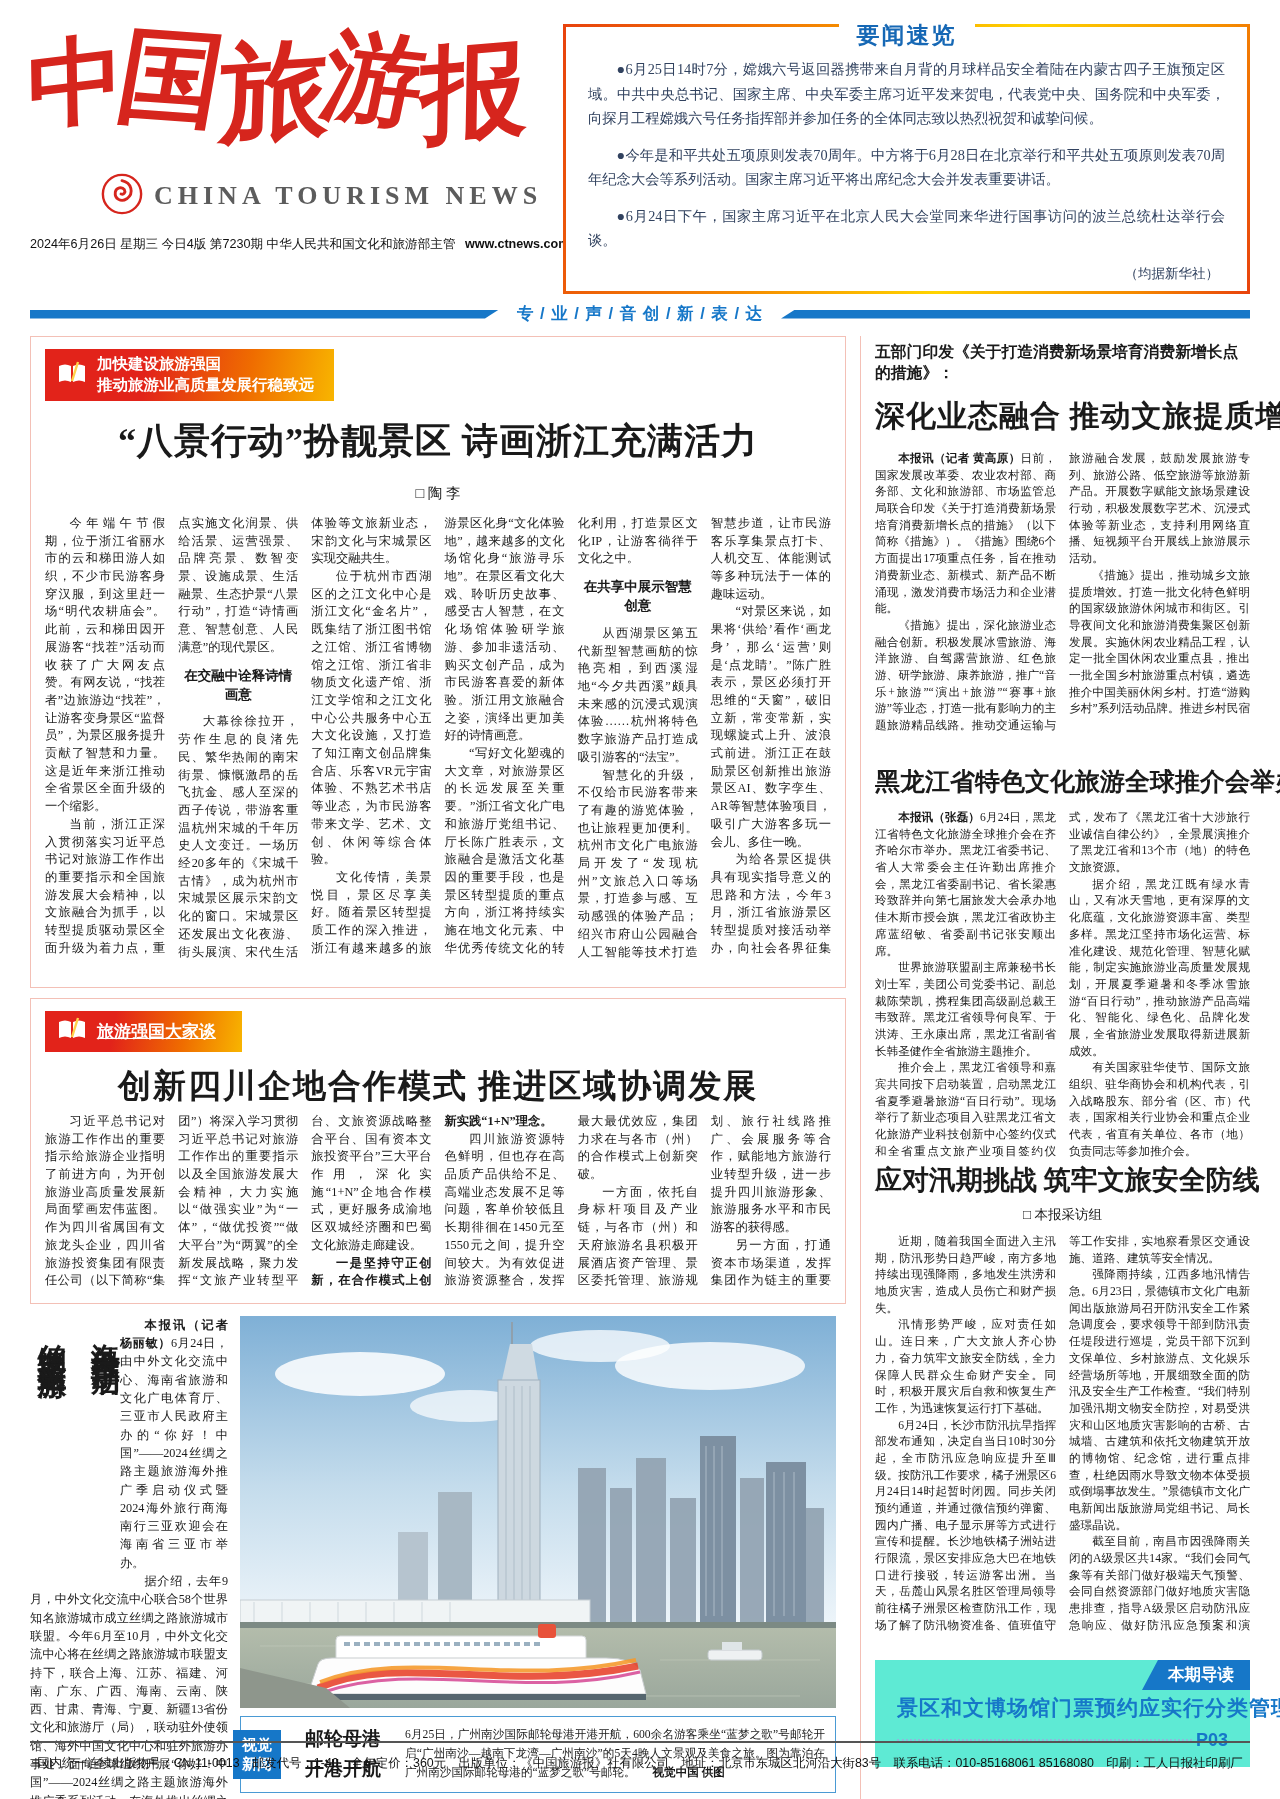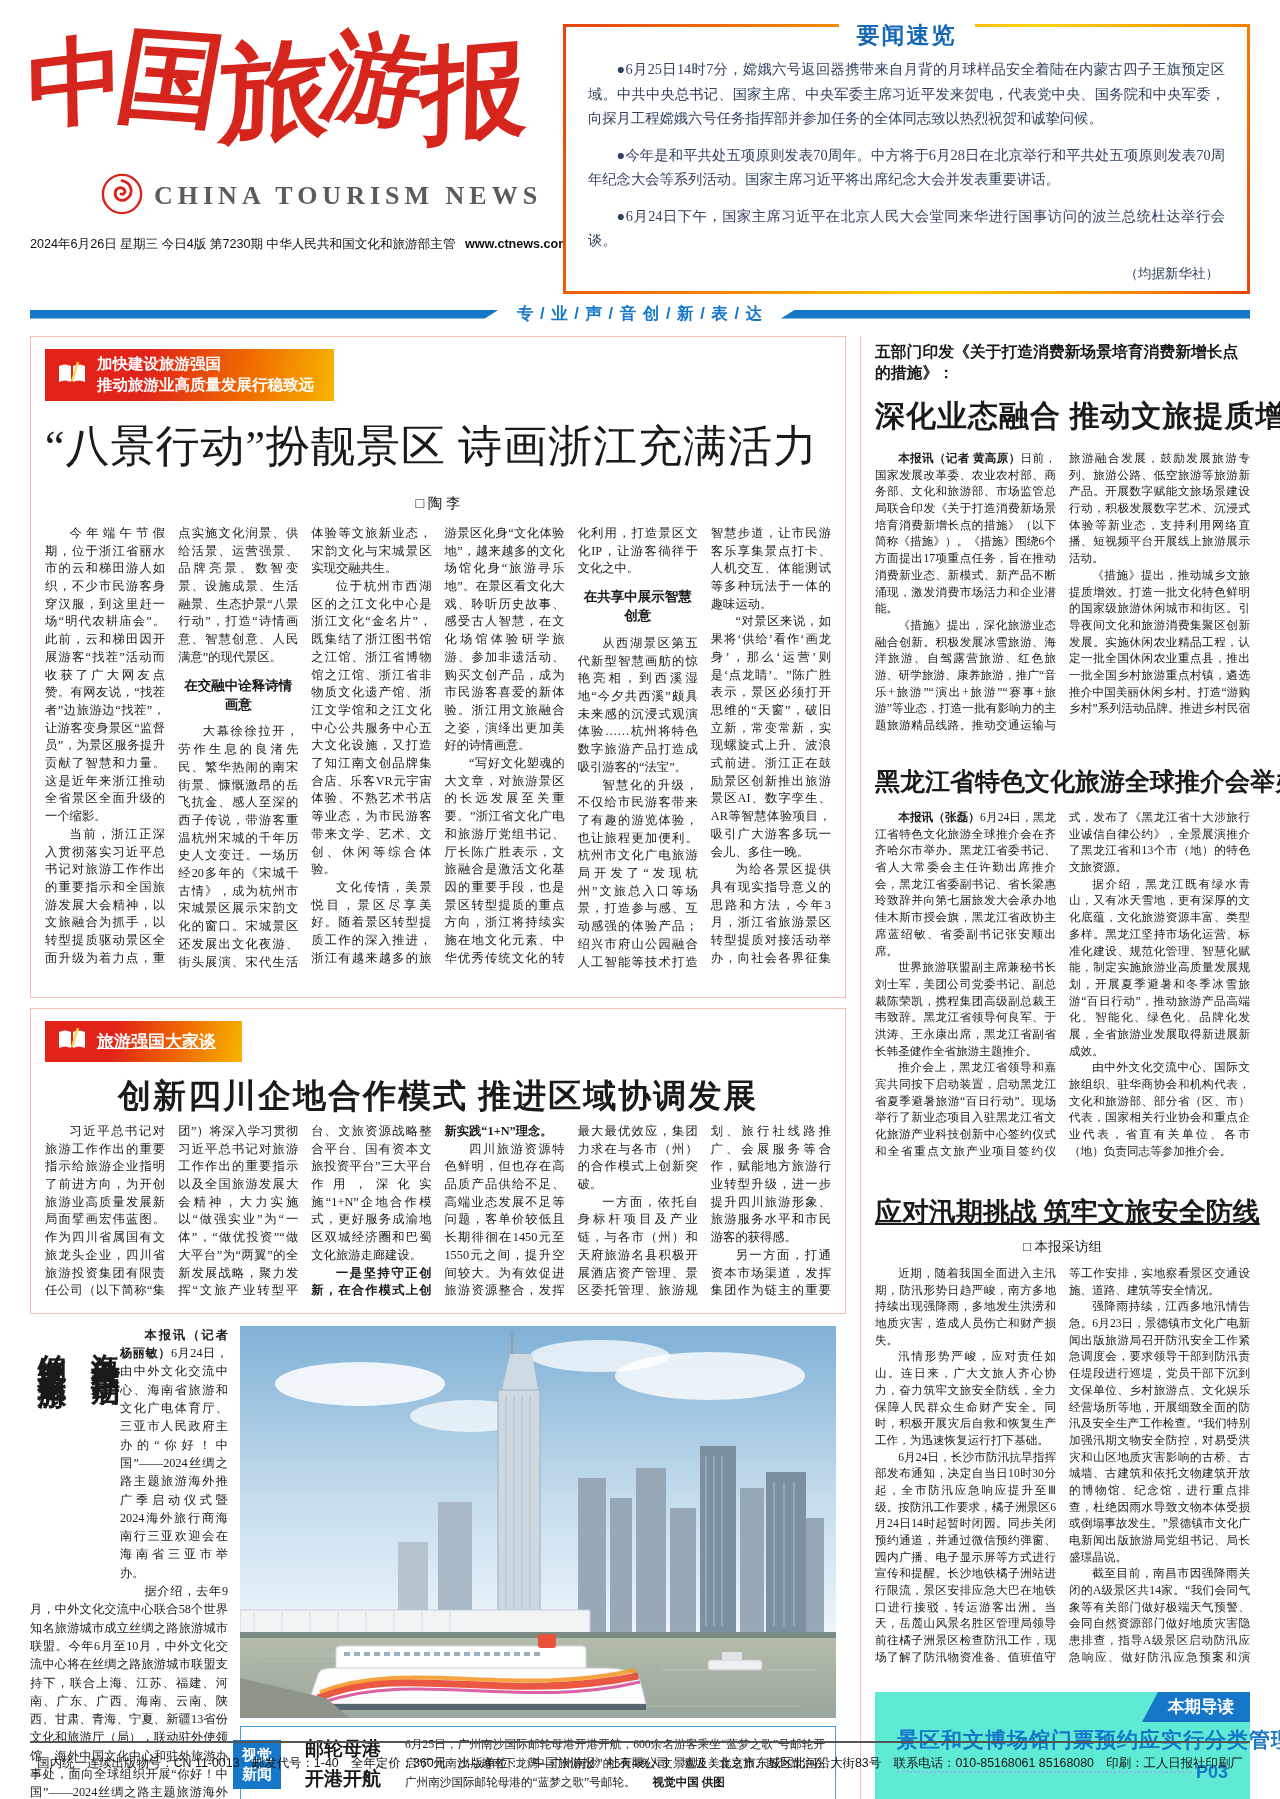--- a/index.html
+++ b/index.html
@@ -39,21 +39,21 @@
   
   .main{display:flex;margin-top:12px;}
   .colL{width:816px;flex:none;}
   .colR{flex:1;border-left:1px solid #f3c0b6;margin-left:14px;padding-left:14px;min-width:0;}
   .pinkbox{border:1px solid #f3c0b6;padding:12px 14px;}
   .badge{display:inline-flex;align-items:center;gap:10px;color:#fff;padding:5px 20px 5px 12px;
          background:linear-gradient(100deg,#e2231a 0%,#e2231a 35%,#ef6c00 70%,#f8b500 100%);
          font-family:"Liberation Sans",sans-serif;font-weight:bold;}
   .badge .lines{font-size:15.5px;line-height:1.35;}
   .badge.single{font-size:17px;padding:6px 26px 6px 12px;text-decoration:underline;}
-  .hl1{font-size:44px;font-weight:normal;margin:16px 0 4px;letter-spacing:1px;
+  .hl1{font-size:36px;font-weight:bold;text-align:center;margin:16px 0 4px;letter-spacing:1px;
        font-family:"Liberation Serif",serif;white-space:nowrap;}
   .byline{text-align:center;font-size:14.5px;margin:18px 0 12px;}
   .body-cols{column-fill:auto;overflow:hidden;font-size:12.3px;line-height:1.44;text-align:justify;}
   .body-cols p{margin:0;text-indent:2em;}
   .body-cols .subhead{font-family:"Liberation Sans",sans-serif;font-weight:bold;font-size:13.5px;
                       text-align:center;margin:9px 0;}
   .cols6{columns:6;column-gap:13px;}
   .cols2{columns:2;column-gap:13px;}
   .lead-body{height:460px;}
   .box2{margin-top:10px;}
@@ -74,21 +74,21 @@
   .ptitle{font-weight:bold;font-size:19px;line-height:1.6;text-align:center;width:96px;flex:none;}
   .pcap{flex:1;font-size:11.6px;line-height:1.6;text-align:justify;}
   .pcap .credit{font-weight:bold;margin-left:14px;}
   
   .kicker{font-family:"Liberation Sans",sans-serif;font-weight:bold;font-size:15.8px;margin:6px 0 12px;}
   .hlR1{font-size:30px;font-weight:bold;text-align:center;margin:0 0 14px;letter-spacing:1px;white-space:nowrap;}
   .rbody{font-size:11.6px;line-height:1.44;}
   .measures-body{height:296px;}
   .hlR2{font-size:25px;font-weight:bold;text-align:center;margin:18px 0 12px;white-space:nowrap;}
   .hlj-body{height:352px;}
-  .hlR3{font-size:27px;font-weight:bold;margin:32px 0 2px;white-space:nowrap;text-decoration:underline;}
+  .hlR3{font-size:27px;font-weight:bold;margin:0 0 2px;white-space:nowrap;}
   .bylineR{text-align:center;font-size:13.5px;margin:8px 0 10px;}
   .flood-body{height:402px;}
   .guide{margin-top:24px;background:#5eead4;position:relative;padding:34px 22px 16px;}
   .guide-tab{position:absolute;top:0;right:0;background:#1677c8;color:#fff;font-weight:bold;
              font-family:"Liberation Sans",sans-serif;font-size:16.5px;padding:4px 16px 4px 26px;
              clip-path:polygon(16px 0,100% 0,100% 100%,0 100%);}
   .guide-title{color:#1677c8;font-family:"Liberation Sans",sans-serif;font-weight:bold;font-size:21px;
                text-align:center;letter-spacing:1px;white-space:nowrap;}
   .guide-leader{display:flex;align-items:baseline;margin-top:8px;}
   .guide-dots{flex:1;border-bottom:2px dotted #8fb8dd;transform:translateY(-5px);}
@@ -351,21 +351,21 @@
           </div>
       </div>
 
       <div>
         <div class="hlR2">黑龙江省特色文化旅游全球推介会举办</div>
         <div class="body-cols cols2 rbody hlj-body">
             <p><b>本报讯（张磊）</b>6月24日，黑龙江省特色文化旅游全球推介会在齐齐哈尔市举办。黑龙江省委书记、省人大常委会主任许勤出席推介会，黑龙江省委副书记、省长梁惠玲致辞并向第七届旅发大会承办地佳木斯市授会旗，黑龙江省政协主席蓝绍敏、省委副书记张安顺出席。</p>
             <p>世界旅游联盟副主席兼秘书长刘士军，美团公司党委书记、副总裁陈荣凯，携程集团高级副总裁王韦致辞。黑龙江省领导何良军、于洪涛、王永康出席，黑龙江省副省长韩圣健作全省旅游主题推介。</p>
             <p>推介会上，黑龙江省领导和嘉宾共同按下启动装置，启动黑龙江省夏季避暑旅游“百日行动”。现场举行了新业态项目入驻黑龙江省文化旅游产业科技创新中心签约仪式和全省重点文旅产业项目签约仪式，发布了《黑龙江省十大涉旅行业诚信自律公约》，全景展演推介了黑龙江省和13个市（地）的特色文旅资源。</p>
             <p>据介绍，黑龙江既有绿水青山，又有冰天雪地，更有深厚的文化底蕴，文化旅游资源丰富、类型多样。黑龙江坚持市场化运营、标准化建设、规范化管理、智慧化赋能，制定实施旅游业高质量发展规划，开展夏季避暑和冬季冰雪旅游“百日行动”，推动旅游产品高端化、智能化、绿色化、品牌化发展，全省旅游业发展取得新进展新成效。</p>
-            <p>由中外文化交流中心、国际文旅组织、驻华商协会和机构代表，文化和旅游部、部分省（区、市）代表，国家相关行业协会和重点企业代表，省直有关单位、各市（地）负责同志等参加推介会。</p>
+            <p>有关国家驻华使节、国际文旅组织、驻华商协会和机构代表，引入战略股东、部分省（区、市）代表，国家相关行业协会和重点企业代表，省直有关单位、各市（地）负责同志等参加推介会。</p>
           </div>
       </div>
 
       <div>
         <div class="hlR3">应对汛期挑战  筑牢文旅安全防线</div>
         <div class="bylineR">□ 本报采访组</div>
         <div class="body-cols cols2 rbody flood-body">
             <p>近期，随着我国全面进入主汛期，防汛形势日趋严峻，南方多地持续出现强降雨，多地发生洪涝和地质灾害，造成人员伤亡和财产损失。</p>
             <p>汛情形势严峻，应对责任如山。连日来，广大文旅人齐心协力，奋力筑牢文旅安全防线，全力保障人民群众生命财产安全。同时，积极开展灾后自救和恢复生产工作，为迅速恢复运行打下基础。</p>
             <p>6月24日，长沙市防汛抗旱指挥部发布通知，决定自当日10时30分起，全市防汛应急响应提升至Ⅲ级。按防汛工作要求，橘子洲景区6月24日14时起暂时闭园。同步关闭预约通道，并通过微信预约弹窗、园内广播、电子显示屏等方式进行宣传和提醒。长沙地铁橘子洲站进行限流，景区安排应急大巴在地铁口进行接驳，转运游客出洲。当天，岳麓山风景名胜区管理局领导前往橘子洲景区检查防汛工作，现场了解了防汛物资准备、值班值守等工作安排，实地察看景区交通设施、道路、建筑等安全情况。</p>

